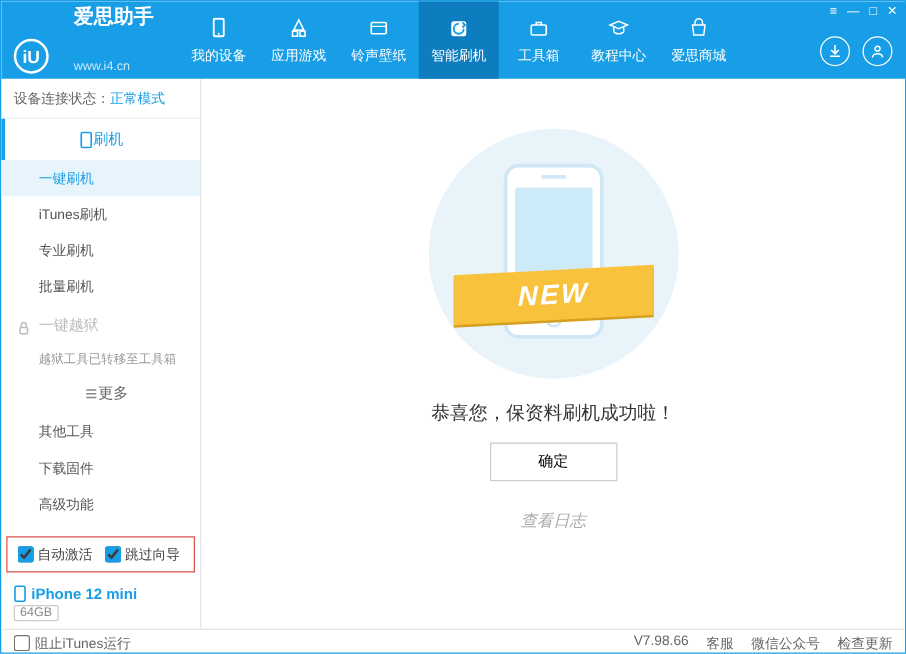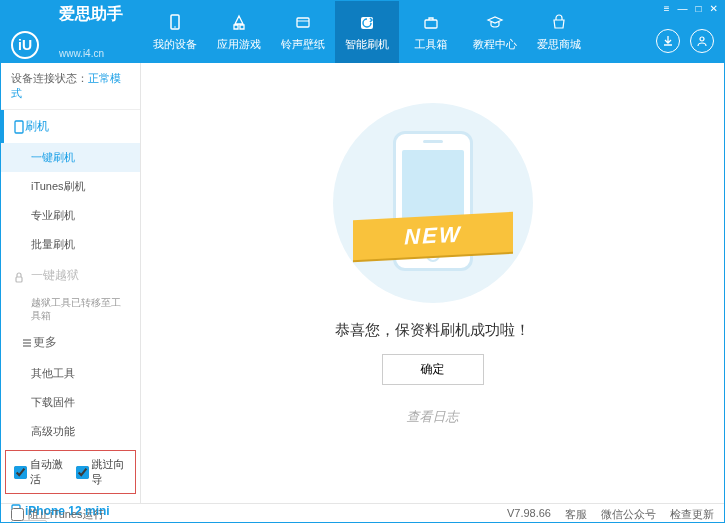--- a/index.html
+++ b/index.html
@@ -12,24 +12,24 @@
 .nav { display: flex; margin-left: 20px; height: 100%; }
 .nav-item { width: 64px; display: flex; flex-direction: column; align-items: center; justify-content: center; color: #fff; cursor: pointer; gap: 4px; }
 .nav-item.active { background: #0e7dc0; }
 .nav-item .icon { width: 20px; height: 20px; display: flex; align-items: center; justify-content: center; }
 .nav-item .label { font-size: 11px; }
 .win-controls { position: absolute; top: 2px; right: 6px; display: flex; gap: 8px; color: #fff; font-size: 10px; align-items: center; }
 .win-controls span { cursor: pointer; }
 .header-right { position: absolute; right: 10px; bottom: 10px; display: flex; gap: 10px; }
 .circle-btn { width: 24px; height: 24px; border: 1.5px solid #fff; border-radius: 50%; display: flex; align-items: center; justify-content: center; color: #fff; cursor: pointer; }
 .body-area { display: flex; height: 440px; }
-.sidebar { width: 140px; border-right: 1px solid #e5e5e5; display: flex; flex-direction: column; }
+.sidebar { width: 160px; border-right: 1px solid #e5e5e5; display: flex; flex-direction: column; }
 .conn-status { padding: 8px 10px; font-size: 11px; color: #666; border-bottom: 1px solid #eee; }
 .conn-status .mode { color: #179ee6; }
-.side-section-title { display: flex; align-items: center; gap: 0; padding: 8px 12px; color: #333; font-size: 12px; cursor: pointer; }
+.side-section-title { display: flex; align-items: center; gap: 0; padding: 8px 12px; color: #333; font-size: 12px; cursor: pointer; justify-content: center; }
 .side-section-title.active { border-left: 3px solid #179ee6; color: #179ee6; padding-left: 9px; }
 .side-sub { padding: 7px 10px 7px 30px; font-size: 11px; color: #555; cursor: pointer; }
 .side-sub.active { background: #e8f4fc; color: #179ee6; }
 .side-note { font-size: 10px; color: #999; padding: 4px 10px 4px 30px; line-height: 1.3; }
 .side-lock { color: #bbb; display: flex; align-items: flex-end; gap: 6px; padding: 8px 12px; font-size: 12px; }
 .checkbox-row { display: flex; gap: 10px; padding: 6px 8px; border: 1.5px solid #d9534f; margin: 4px; }
 .checkbox-row label { display: flex; align-items: center; gap: 3px; font-size: 11px; color: #444; cursor: pointer; }
 .checkbox-row input { accent-color: #179ee6; }
 .device-block { padding: 6px 10px; }
 .device-name { color: #179ee6; font-size: 12px; font-weight: bold; display: flex; align-items: center; gap: 4px; text-align: right; }

